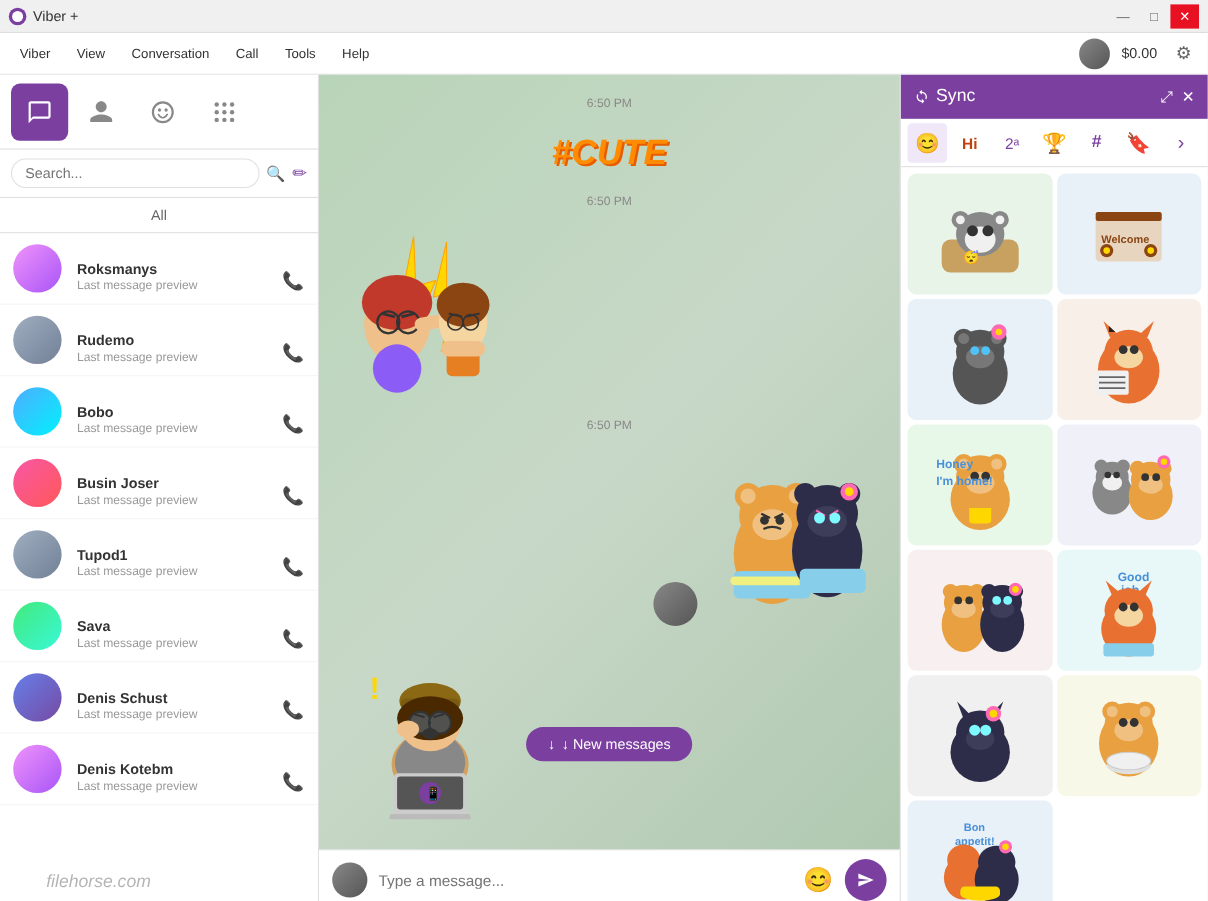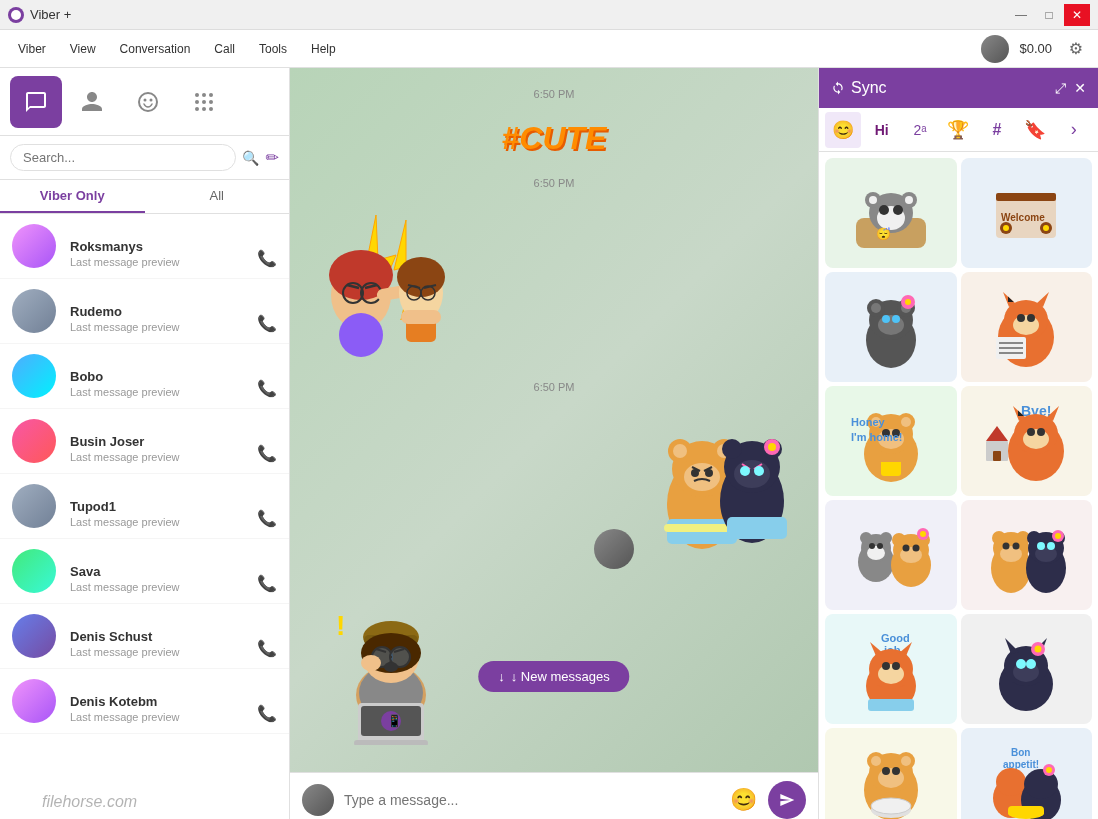--- a/index.html
+++ b/index.html
@@ -413,21 +413,20 @@
       </div>
     </div>
 
     <div class="search-bar">
       <input class="search-input" type="text" placeholder="Search..." style="">
       <span class="search-btn">🔍</span>
       <span class="edit-btn">✏</span>
     </div>
 
     <div class="filter-tabs">
-      <div class="filter-tab active">Viber Only</div>
       <div class="filter-tab">All</div>
     </div>
 
     <div class="contact-list">
       <div class="contact-item">
         <div class="contact-avatar av1"></div>
         <div class="contact-info">
           <div class="contact-name">Roksmanys</div>
           <div class="contact-msg">Last message preview</div>
         </div>
@@ -655,21 +654,21 @@
         <span>Sync</span>
       </div>
       <div class="sticker-header-icons">
         <span style="cursor:pointer;">⤢</span>
         <span style="cursor:pointer;">✕</span>
       </div>
     </div>
 
     <div class="sticker-categories">
       <div class="sticker-cat-btn active">😊</div>
-      <div class="sticker-cat-btn" style="font-size:14px;font-weight:bold;color:#701a75;">Hi</div>
+      <div class="sticker-cat-btn" style="font-size:14px;font-weight:bold;color:#c2410c;">Hi</div>
       <div class="sticker-cat-btn" style="font-size:14px;font-weight:normal;color:#7B3FA0;">2ᵃ</div>
       <div class="sticker-cat-btn">🏆</div>
       <div class="sticker-cat-btn" style="font-size:16px;font-weight:bold;color:#7B3FA0;">#</div>
       <div class="sticker-cat-btn">🔖</div>
       <div class="sticker-cat-btn" style="color:#7B3FA0;">›</div>
     </div>
 
     <div class="sticker-grid">
 
       <div class="sticker-cell" style="background:#e8f4e8;">
@@ -742,37 +741,20 @@
           <ellipse cx="45" cy="43" rx="13" ry="10" fill="#f0c080"></ellipse>
           <circle cx="40" cy="37" r="4" fill="#333"></circle>
           <circle cx="50" cy="37" r="4" fill="#333"></circle>
           <text x="5" y="30" font-size="11" font-weight="bold" fill="#4a90d9">Honey</text>
           <text x="5" y="45" font-size="11" font-weight="bold" fill="#4a90d9">I'm home!</text>
 
           <rect x="35" y="62" width="20" height="18" rx="3" fill="#ffd700"></rect>
           <rect x="33" y="60" width="24" height="6" rx="2" fill="#e8a040"></rect>
         </svg>
       </div>
-      <div class="sticker-cell" style="background:#f8f4e8;">
-        <svg width="90" height="90" viewBox="0 0 90 90">
-          <text x="40" y="20" font-size="14" font-weight="bold" fill="#4a90d9">Bye!</text>
-          <ellipse cx="55" cy="55" rx="28" ry="30" fill="#e87030"></ellipse>
-          <ellipse cx="55" cy="38" rx="22" ry="20" fill="#e87030"></ellipse>
-          <polygon points="38,25 32,10 45,22" fill="#e87030"></polygon>
-          <polygon points="72,25 78,10 65,22" fill="#e87030"></polygon>
-          <polygon points="38,25 32,10 45,22" fill="#222" clip-path="inset(0 0 5px 5px)"></polygon>
-          <ellipse cx="55" cy="43" rx="13" ry="10" fill="#f5d5a0"></ellipse>
-          <circle cx="50" cy="36" r="4" fill="#333"></circle>
-          <circle cx="60" cy="36" r="4" fill="#333"></circle>
-
-          <rect x="5" y="45" width="22" height="20" rx="1" fill="#ccc"></rect>
-          <polygon points="5,45 27,45 16,30" fill="#c0392b"></polygon>
-          <rect x="12" y="55" width="8" height="10" rx="1" fill="#8B4513"></rect>
-        </svg>
-      </div>
 
       <div class="sticker-cell" style="background:#f0f0f8;">
         <svg width="90" height="90" viewBox="0 0 90 90">
 
           <ellipse cx="30" cy="52" rx="18" ry="20" fill="#888"></ellipse>
           <ellipse cx="30" cy="38" rx="15" ry="14" fill="#888"></ellipse>
           <circle cx="20" cy="28" r="6" fill="#888"></circle>
           <circle cx="40" cy="28" r="6" fill="#888"></circle>
           <ellipse cx="30" cy="43" rx="9" ry="7" fill="#f0f0f0"></ellipse>
           <circle cx="26" cy="36" r="3" fill="#333"></circle>

